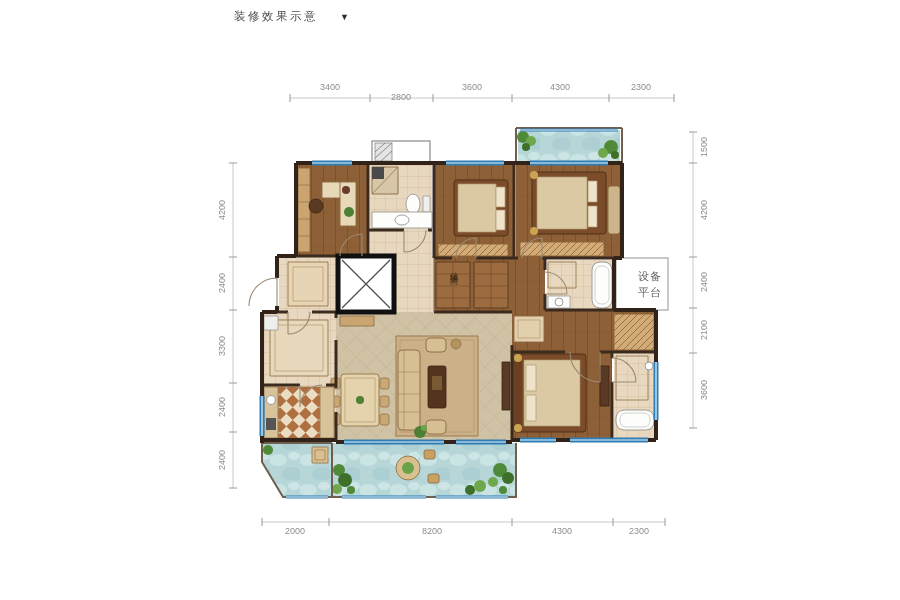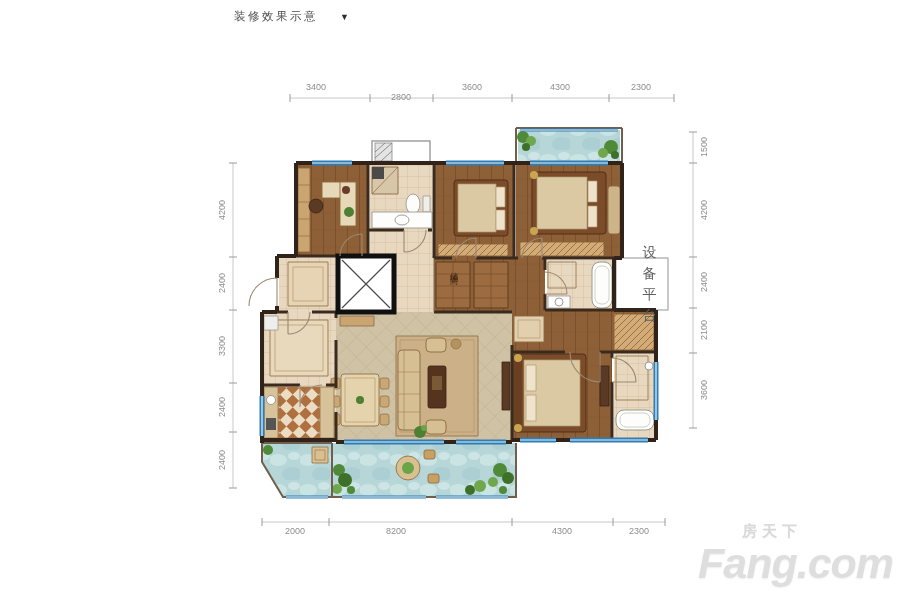--- a/index.html
+++ b/index.html
@@ -8,21 +8,21 @@
   .plan-svg{position:absolute;left:0;top:0;}
   .title-bar{position:absolute;left:234px;top:9px;font-size:11.5px;color:#4a4a4a;
     letter-spacing:2.5px;display:flex;align-items:center;gap:22px;}
   .title-bar .arrow{color:#2b2b2b;font-size:9px;letter-spacing:0;}
   .dim{position:absolute;font-size:9px;color:#8e8e8e;transform:translate(-50%,-50%);white-space:nowrap;}
   .dim.v{transform:translate(-50%,-50%) rotate(-90deg);}
   .storage-label{position:absolute;left:447px;top:266px;writing-mode:vertical-rl;
     font-size:8px;color:rgba(42,25,10,0.8);letter-spacing:2px;}
   .equip-box{position:absolute;left:616px;top:258px;width:52px;height:52px;
     display:flex;align-items:center;justify-content:center;text-align:center;}
-  .equip-box span{display:block;width:24px;font-size:14px;line-height:1.5;color:#5f5f5f;letter-spacing:1px;margin-left:16px;}
+  .equip-box span{display:block;width:24px;font-size:11px;line-height:1.5;color:#5f5f5f;letter-spacing:1px;margin-left:16px;}
   .watermark{position:absolute;left:698px;top:522px;width:200px;}
   .watermark .cn{display:block;margin-left:44px;font-size:15px;font-weight:bold;
     color:#d9d9d9;letter-spacing:5px;text-shadow:0 1px 1px rgba(0,0,0,0.06);}
   .watermark .en{display:block;margin-top:-2px;font-size:43px;font-weight:900;font-style:italic;
     color:#dedede;letter-spacing:-1px;text-shadow:0 1px 2px rgba(0,0,0,0.07);}
 </style>
 </head>
 <body>
 
 <div class="canvas">
@@ -289,47 +289,43 @@
       <path d="M689,132 H697 M689,163 H697 M689,257 H697 M689,308 H697 M689,353 H697 M689,428 H697" stroke="#9a9a9a" stroke-width="1"></path>
       <path d="M262,518 V526 M329,518 V526 M512,518 V526 M613,518 V526 M665,518 V526" stroke="#9a9a9a" stroke-width="1"></path>
     </g>
   </svg>
 
   <div class="title-bar">
     <span>装修效果示意</span>
     <span class="arrow">▼</span>
   </div>
 
-  <span class="dim" style="left:316px;top:87px">3400</span>
+  <span class="dim" style="left:330px;top:87px">3400</span>
   <span class="dim" style="left:401px;top:97px">2800</span>
   <span class="dim" style="left:472px;top:87px">3600</span>
   <span class="dim" style="left:560px;top:87px">4300</span>
   <span class="dim" style="left:641px;top:87px">2300</span>
 
   <span class="dim v" style="left:222px;top:210px">4200</span>
   <span class="dim v" style="left:222px;top:283px">2400</span>
   <span class="dim v" style="left:222px;top:346px">3300</span>
   <span class="dim v" style="left:222px;top:407px">2400</span>
   <span class="dim v" style="left:222px;top:460px">2400</span>
 
   <span class="dim v" style="left:704px;top:147px">1500</span>
   <span class="dim v" style="left:704px;top:210px">4200</span>
   <span class="dim v" style="left:704px;top:282px">2400</span>
   <span class="dim v" style="left:704px;top:330px">2100</span>
   <span class="dim v" style="left:704px;top:390px">3600</span>
 
   <span class="dim" style="left:295px;top:531px">2000</span>
-  <span class="dim" style="left:396px;top:531px">8200</span>
+  <span class="dim" style="left:432px;top:531px">8200</span>
   <span class="dim" style="left:562px;top:531px">4300</span>
   <span class="dim" style="left:639px;top:531px">2300</span>
 
   <div class="storage-label">储物间</div>
 
   <div class="equip-box">
     <span>设备平台</span>
   </div>
 
-  <div class="watermark">
-    <span class="cn">房天下</span>
-    <span class="en">Fang.com</span>
-  </div>
 
 </div>
 
 </body></html>

